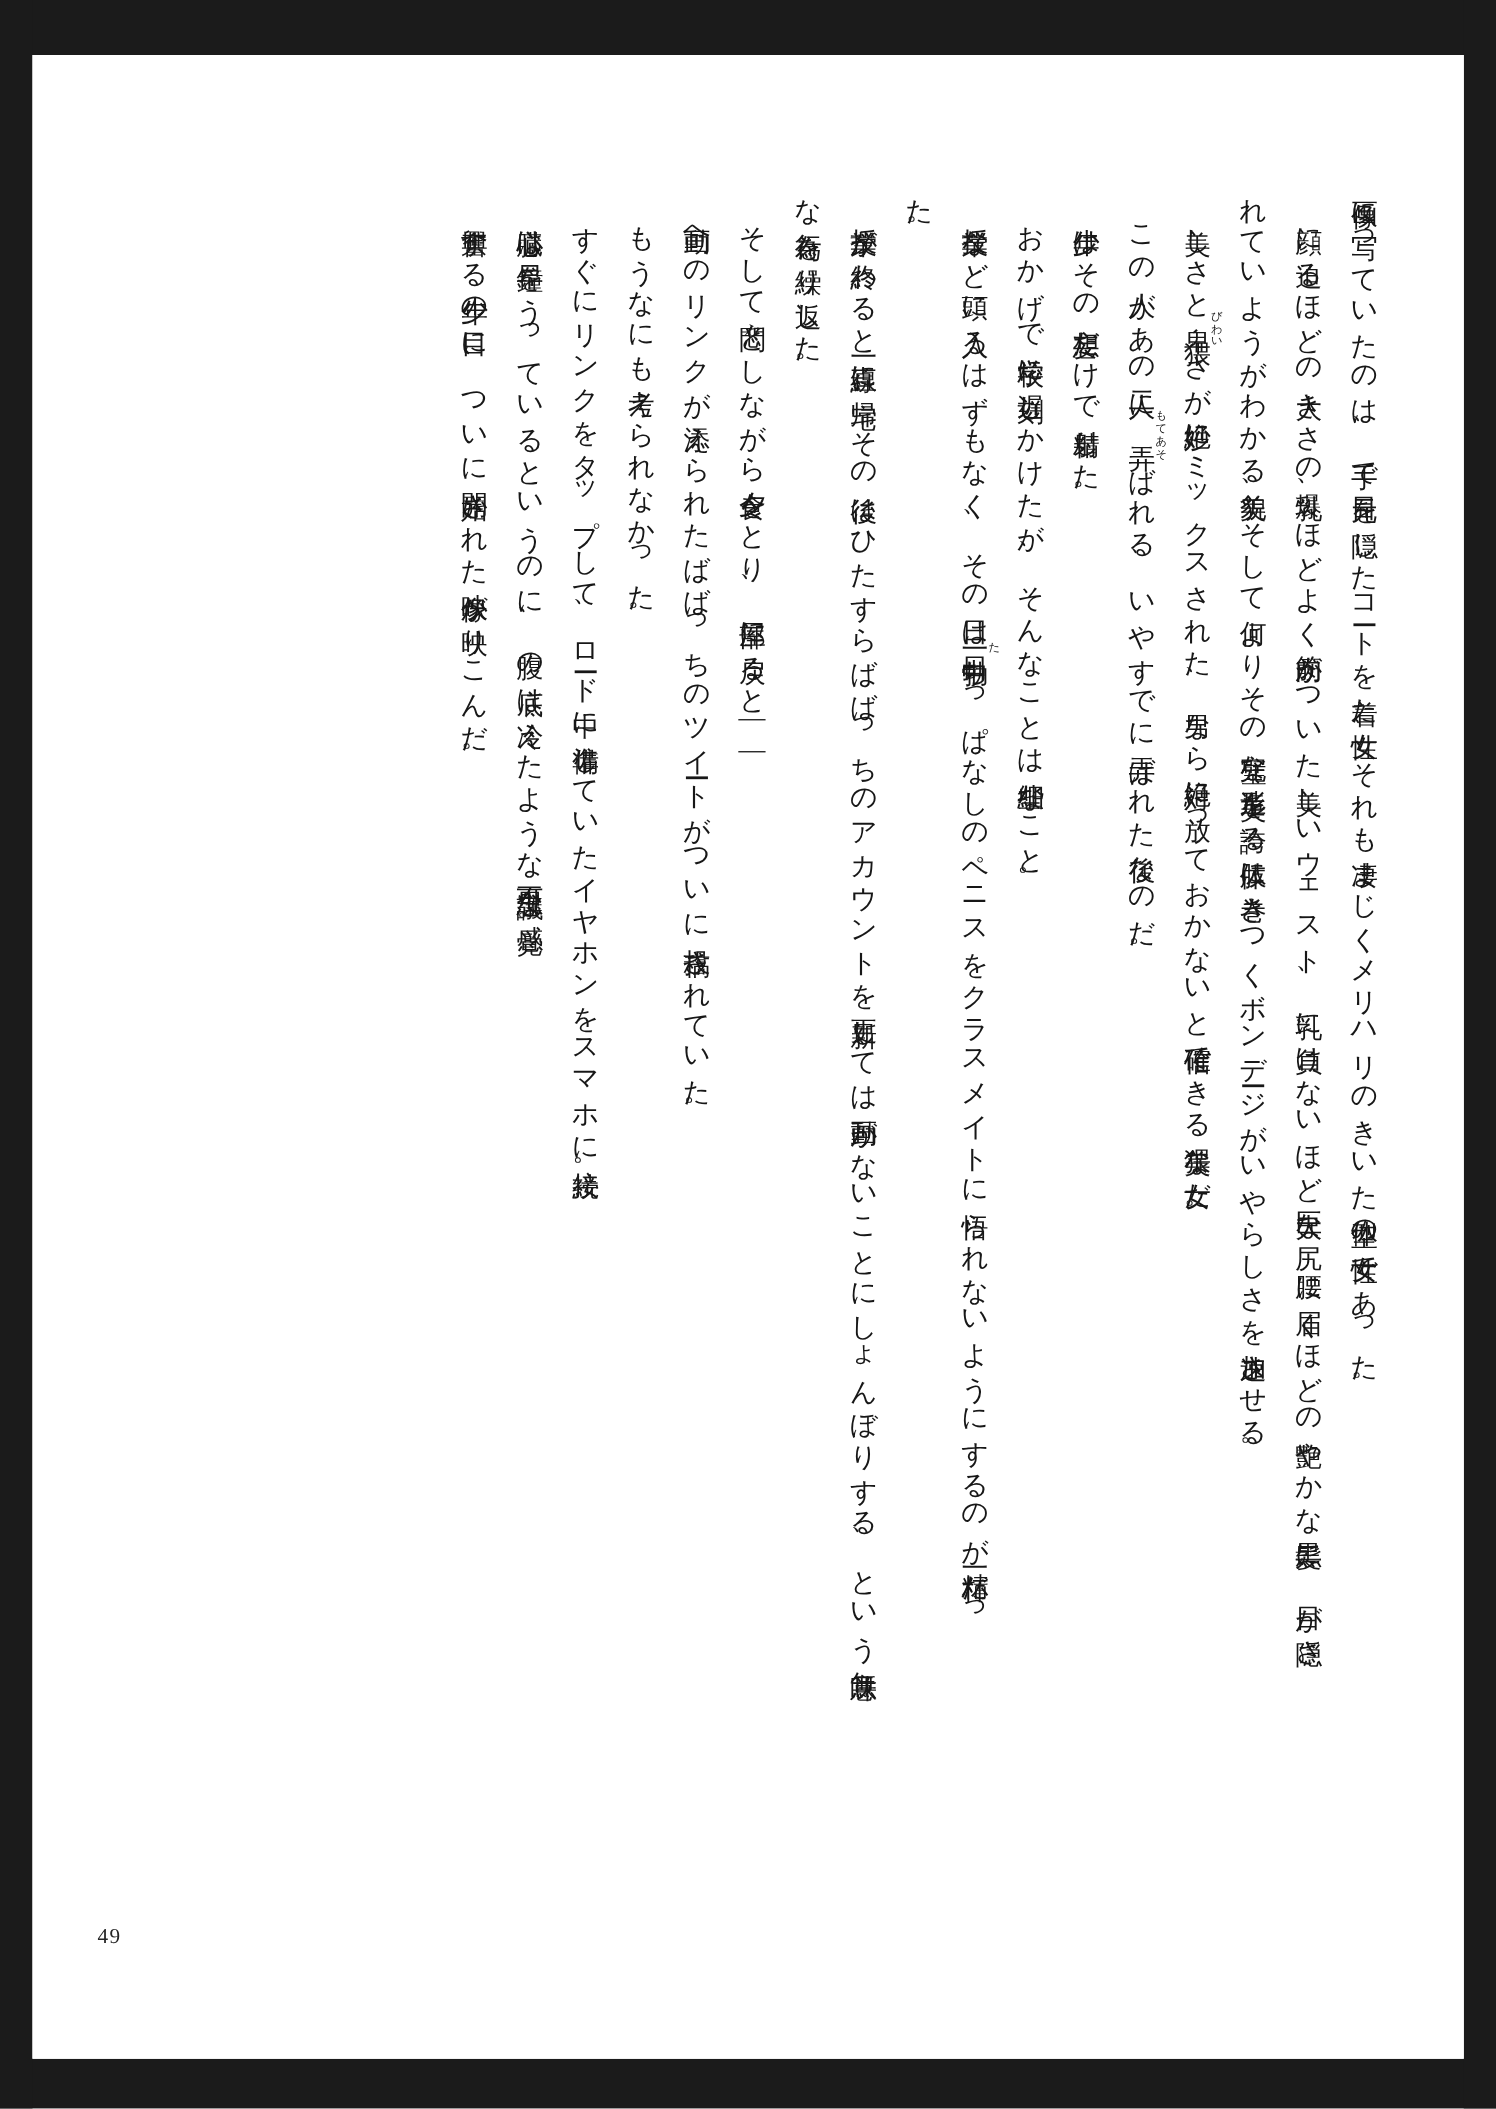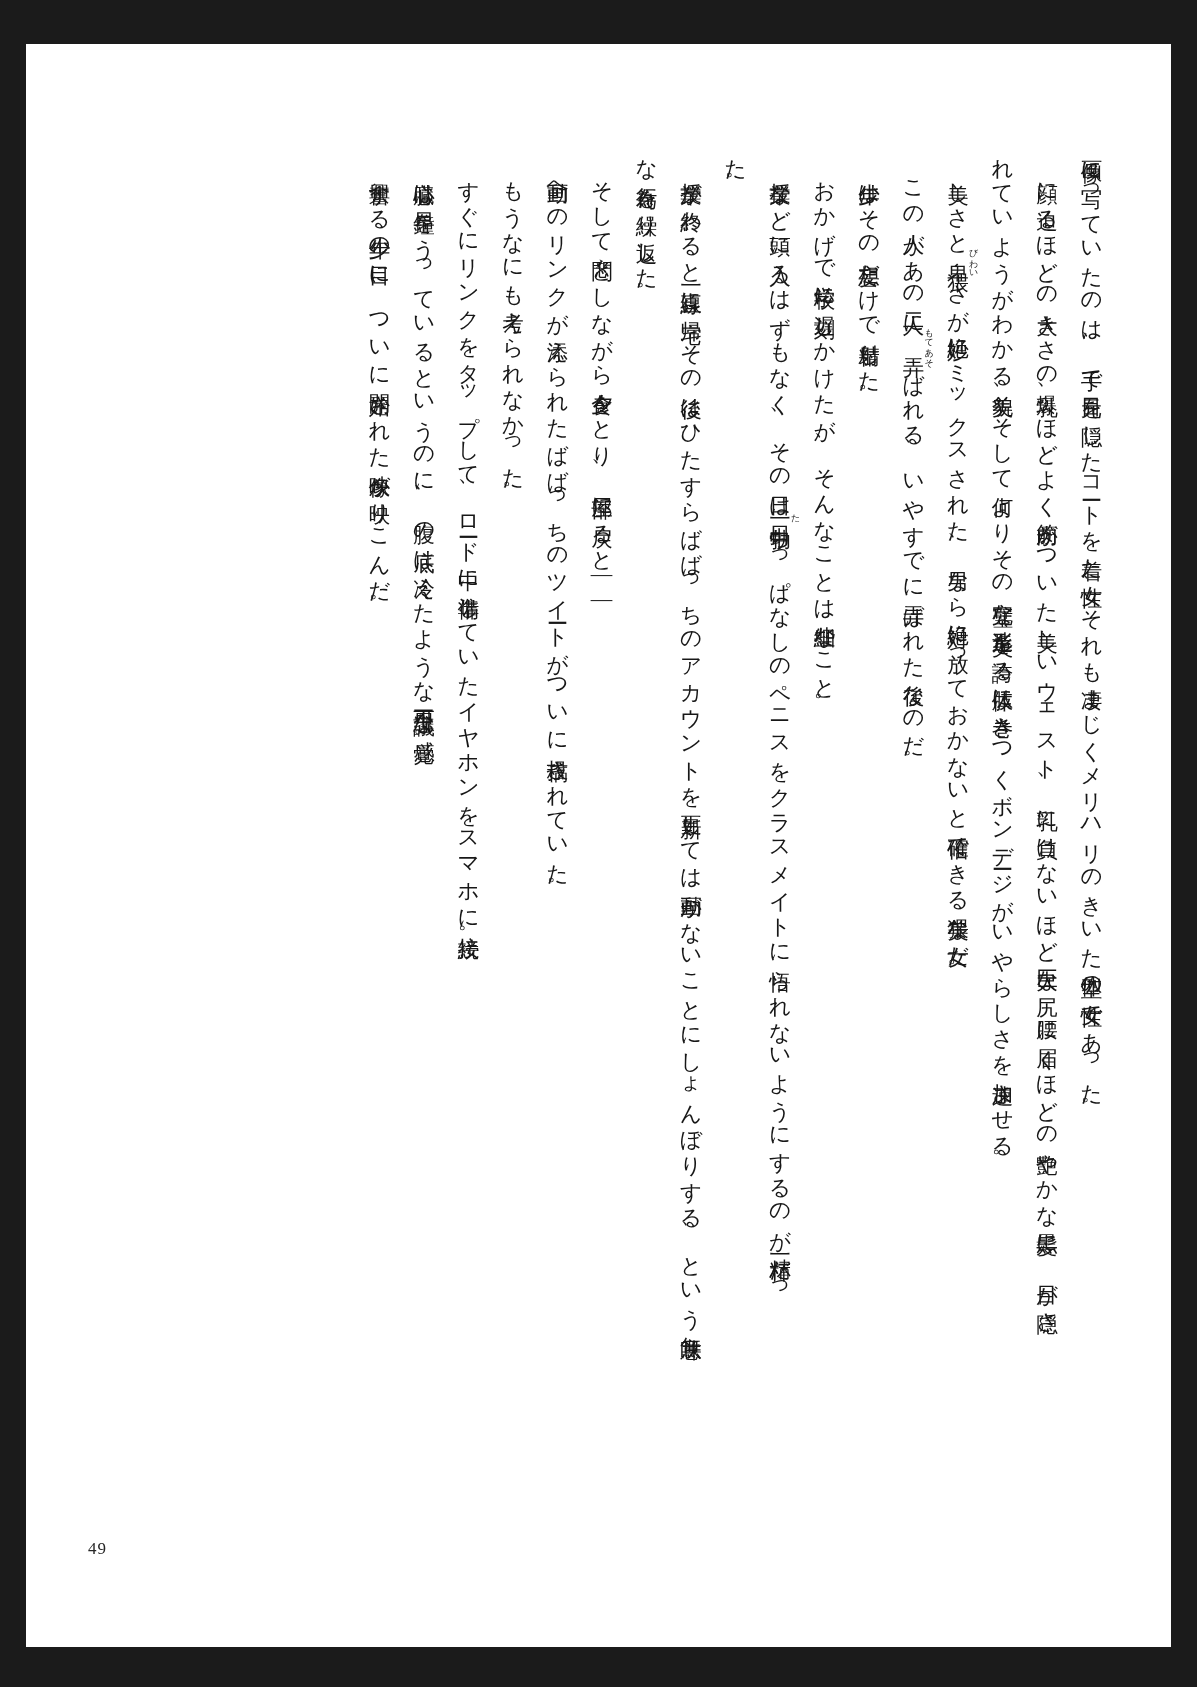--- a/index.html
+++ b/index.html
@@ -77,21 +77,21 @@
     ruby-position: over;
   }
   rt {
     font-size: 9px;
     letter-spacing: 0;
     line-height: 1;
   }
 
   .page-number {
     position: absolute;
-    left: 62px;
+    left: 52px;
     bottom: 88px;
     font-size: 17px;
     color: #262626;
     font-family: "Liberation Serif", "DejaVu Serif", serif;
     letter-spacing: 1px;
   }
 </style>
 </head>
 <body>
 

